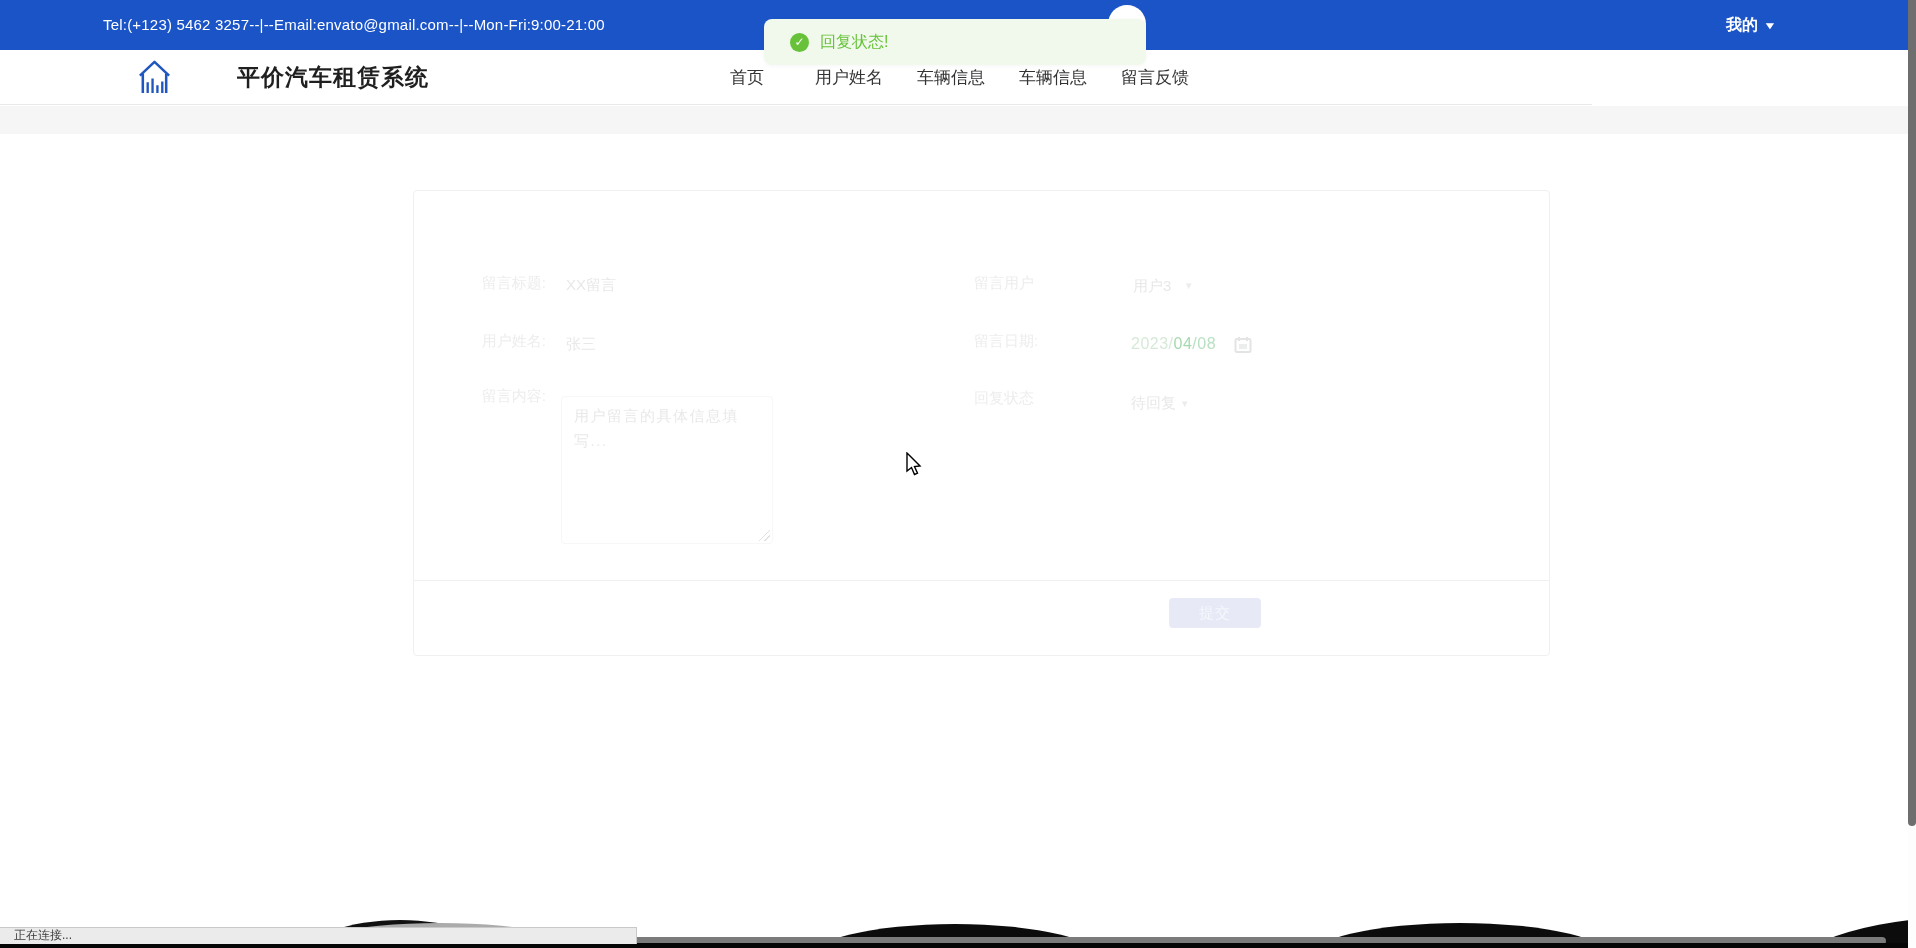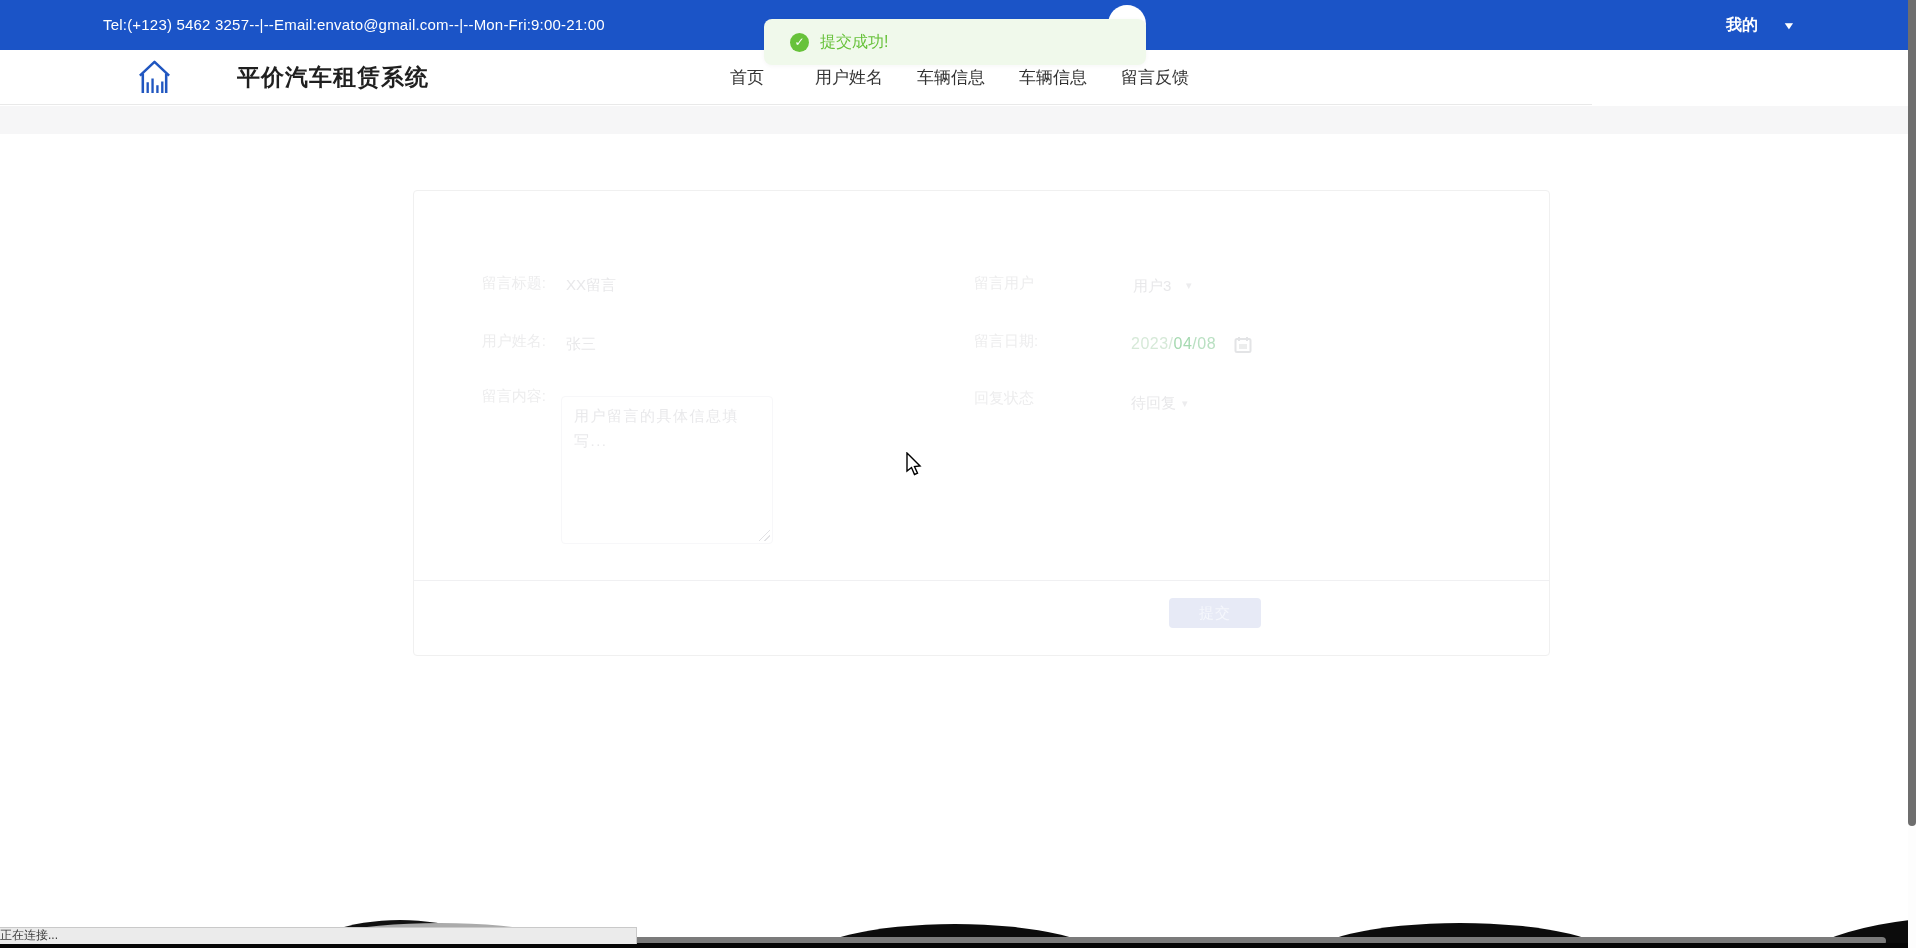--- a/index.html
+++ b/index.html
@@ -14,21 +14,21 @@
   .topbar {
     position:absolute; left:0; top:0; width:1916px; height:50px;
     background:#1b54c7; color:#fff;
   }
   .topbar-contact {
     position:absolute; left:95px; top:0; line-height:50px;
     font-size:15px; letter-spacing:.2px; white-space:nowrap;margin-left:8px;
   }
   .user-menu {
     position:absolute; left:1726px; top:0; height:50px;
-    display:flex; align-items:center; gap:26px; cursor:pointer;text-align:right;
+    display:flex; align-items:center; gap:7px; cursor:pointer;text-align:right;
   }
   .user-menu .label { font-size:16px; font-weight:bold; }
   .user-menu .caret { font-size:10px; transform:scaleX(1.4); }
 
   
   .white-circle {
     position:absolute; left:1108px; top:5px; width:38px; height:38px;
     background:#fff; border-radius:50%;
   }
 
@@ -121,21 +121,21 @@
   
   .cursor { position:absolute; left:905px; top:452px; z-index:40; }
 
   
   .footer-waves { position:absolute; left:0; bottom:0; width:1916px; height:60px; }
 
   
   .statusbar {
     position:absolute; left:0; top:927px; width:637px; height:17px;
     background:#ebebeb; border-top:1px solid #c9c9c9; border-right:1px solid #c9c9c9;
-    font-size:12px; color:#3a3a3a; line-height:15px; padding-left:0; z-index:50;
+    font-size:12px; color:#3a3a3a; line-height:15px; padding-left:14px; z-index:50;
   }
 
   
   .scrollbar-track { position:absolute; right:0; top:0; width:8px; height:948px; background:#fdfdfd; z-index:60; }
   .scrollbar-thumb {
     position:absolute; right:0; top:0; width:8px; height:826px;
     background:#6e6e6e; border-radius:0 0 4px 4px;
   }
 </style>
 </head>
@@ -146,21 +146,21 @@
   <div class="user-menu">
     <span class="label">我的</span>
     <span class="caret">▼</span>
   </div>
 </div>
 
 <div class="white-circle"></div>
 
 <div class="toast">
   <span class="check">✓</span>
-  <span class="msg">提交成功!</span>
+  <span class="msg">回复状态!</span>
 </div>
 
 <div class="header">
   <svg class="logo" viewBox="0 0 38 38">
     <path d="M4 17 L19 3 L34 17" fill="none" stroke="#2056c0" stroke-width="2.6" stroke-linejoin="round"></path>
     <path d="M7 15 L7 35 M31 15 L31 35" fill="none" stroke="#2056c0" stroke-width="2.6"></path>
     <path d="M12 35 L12 24 M17 35 L17 20 M22 35 L22 27 M27 35 L27 23" fill="none" stroke="#2056c0" stroke-width="2.4"></path>
   </svg>
   <div class="site-title">平价汽车租赁系统</div>
   <nav class="nav">

